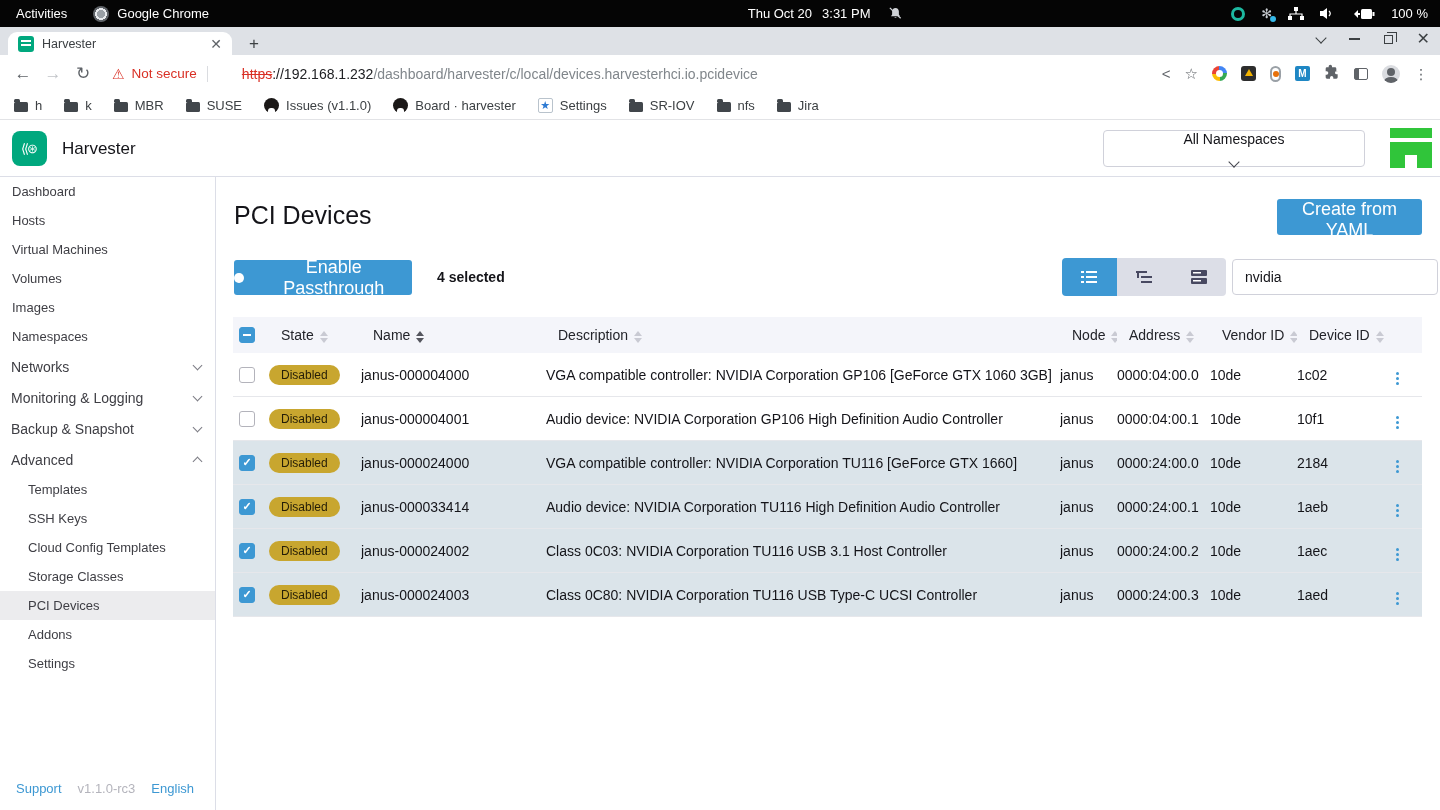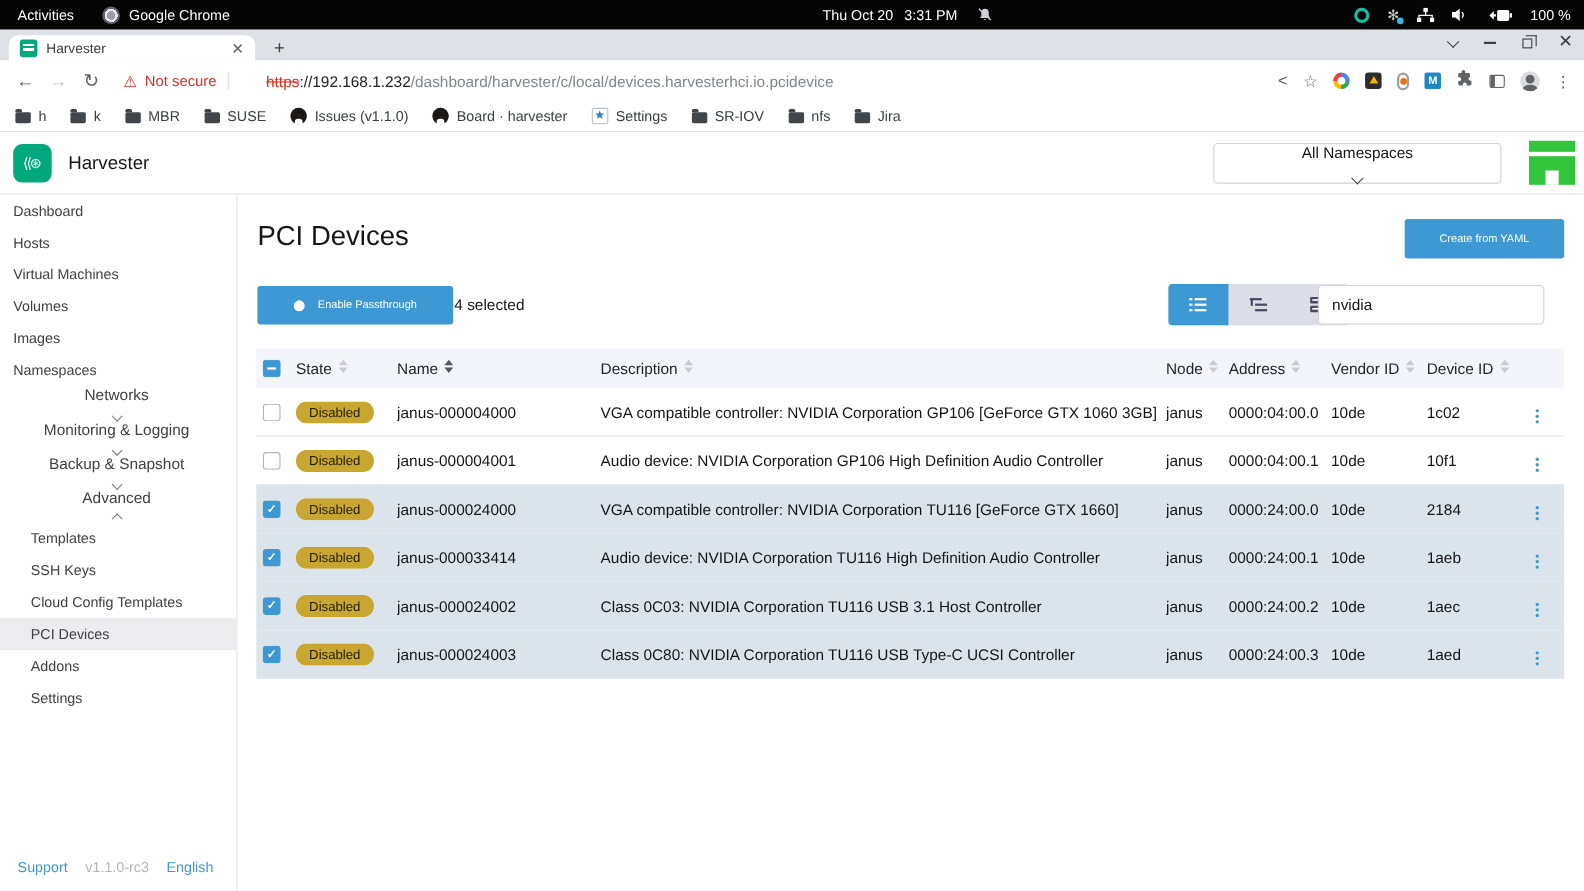--- a/index.html
+++ b/index.html
@@ -88,48 +88,48 @@
     display:flex; align-items:center; justify-content:space-between; padding:0 14px; font-size:14px;flex-direction:column; }
   .ns-chev { width:8px; height:8px; border-right:1.6px solid #44454d; border-bottom:1.6px solid #44454d; transform:rotate(45deg); margin-top:-4px; }
   .pixel-logo { position:absolute; right:8px; top:8px; width:42px; height:40px; }
   .pixel-top { width:42px; height:10px; background:#30c53a; }
   .pixel-body { margin-top:4px; width:42px; height:26px; background:#30c53a; position:relative; }
   .pixel-body::after { content:""; position:absolute; left:15px; bottom:0; width:12px; height:13px; background:#fff; }
 
   
   .sidebar { position:absolute; top:177px; left:0; width:216px; bottom:0; background:#fff; border-right:1px solid #dcdee7; font-size:13px; color:#3e3e44; }
   .nav-item { height:29px; display:flex; align-items:center; padding-left:12px; }
-  .nav-group { height:31px; display:flex; align-items:center; justify-content:space-between; padding:0 14px 0 11px; font-size:14px;flex-direction:column; }
+  .nav-group { height:31px; display:flex; align-items:center; justify-content:space-between; padding:0 14px 0 11px; font-size:14px; }
   .nav-sub { height:29px; display:flex; align-items:center; padding-left:28px; }
   .nav-sub.active { background:#ececee; }
   .chev-dn { width:7px; height:7px; border-right:1.5px solid #7c7c84; border-bottom:1.5px solid #7c7c84; transform:rotate(45deg); margin-top:-3px; }
   .chev-up { width:7px; height:7px; border-right:1.5px solid #7c7c84; border-bottom:1.5px solid #7c7c84; transform:rotate(-135deg); margin-top:3px; }
   .side-footer { position:absolute; bottom:14px; left:16px; display:flex; gap:16px; font-size:13px; align-items:center; }
   .side-footer .lnk { color:#3d98d3; }
   .side-footer .ver { color:#b4b4bc; }
 
   
   .main { position:absolute; top:177px; left:216px; right:0; bottom:0; background:#fff; }
   .page-title { position:absolute; left:18px; top:24px; font-size:25px; color:#141419; }
-  .btn { background:#3d98d3; color:#fff; border:none; border-radius:3px; font-size:10px; font-family:inherit; }
+  .btn { background:#3d98d3; color:#fff; border:none; border-radius:3px; font-size:18px; font-family:inherit; }
   .create-btn { position:absolute; right:18px; top:22px; width:145px; height:36px; }
   .passthrough-btn { position:absolute; left:18px; top:83px; width:178px; height:35px; display:flex; align-items:center; justify-content:center; gap:12px; }
   .passthrough-btn .dot { width:10px; height:10px; border-radius:50%; background:#fff; }
-  .sel-count { position:absolute; left:197px; top:92px; font-size:14px; }
+  .sel-count { position:absolute; left:221px; top:92px; font-size:14px;font-weight:bold; }
   .btn-group { position:absolute; right:214px; top:81px; width:164px; height:38px; display:flex; border-radius:4px; overflow:hidden; }
   .bg-seg { flex:1; background:#dcdee7; display:flex; align-items:center; justify-content:center; }
   .bg-seg.active { background:#3d98d3; }
-  .search-box { position:absolute; right:36px; top:82px; width:206px; height:36px; border:1px solid #d0d1da; border-radius:4px;
+  .search-box { position:absolute; right:2px; top:82px; width:206px; height:36px; border:1px solid #d0d1da; border-radius:4px;
     font-size:14px; padding:0 12px; color:#141419; font-family:inherit; outline:none; }
 
   
   .table { position:absolute; left:17px; right:18px; top:140px; }
   .thead, .trow { display:grid; grid-template-columns:36px 92px 185px 1fr 57px 93px 87px 93px 32px; align-items:center; }
   .thead { height:36px; background:#f4f5fa; font-size:14px; color:#23242a; }
-  .th { display:flex; align-items:flex-start; gap:6px; }
+  .th { display:flex; align-items:flex-end; gap:6px;margin-left:12px; }
   .trow { height:44px; border-bottom:1px solid #e6e7eb; font-size:14px; }
   .trow.selected { background:#dbe4ea; }
   .cell { padding-right:8px; white-space:nowrap; overflow:hidden; }
   .c-check { display:flex; justify-content:center; }
   .checkbox { width:16px; height:16px; border-radius:3px; border:1px solid #b3b3bb; background:#fff;
     display:inline-flex; align-items:center; justify-content:center; }
   .checkbox.checked, .checkbox.indeterminate { background:#3d98d3; border-color:#3d98d3; }
   .checkbox.checked::after { content:"✓"; color:#fff; font-size:11px; font-weight:bold; }
   .checkbox.indeterminate::after { content:""; width:8px; height:2px; background:#fff; }
   .badge { display:inline-block; background:#c8a62f; color:#241d07; font-size:12px; padding:3px 12px; border-radius:11px; }
@@ -321,20 +321,21 @@
       <span>Backup &amp; Snapshot</span>
       <span class="chev-dn"></span>
     </div>
   <div class="nav-group">
       <span>Advanced</span>
       <span class="chev-up"></span>
     </div>
   <div class="nav-sub">Templates</div>
   <div class="nav-sub">SSH Keys</div>
   <div class="nav-sub">Cloud Config Templates</div>
+  <div class="nav-sub">Storage Classes</div>
   <div class="nav-sub active">PCI Devices</div>
   <div class="nav-sub">Addons</div>
   <div class="nav-sub">Settings</div>
   <div class="side-footer">
     <span class="lnk">Support</span>
     <span class="ver">v1.1.0-rc3</span>
     <span class="lnk">English</span>
   </div>
 </div>
 

